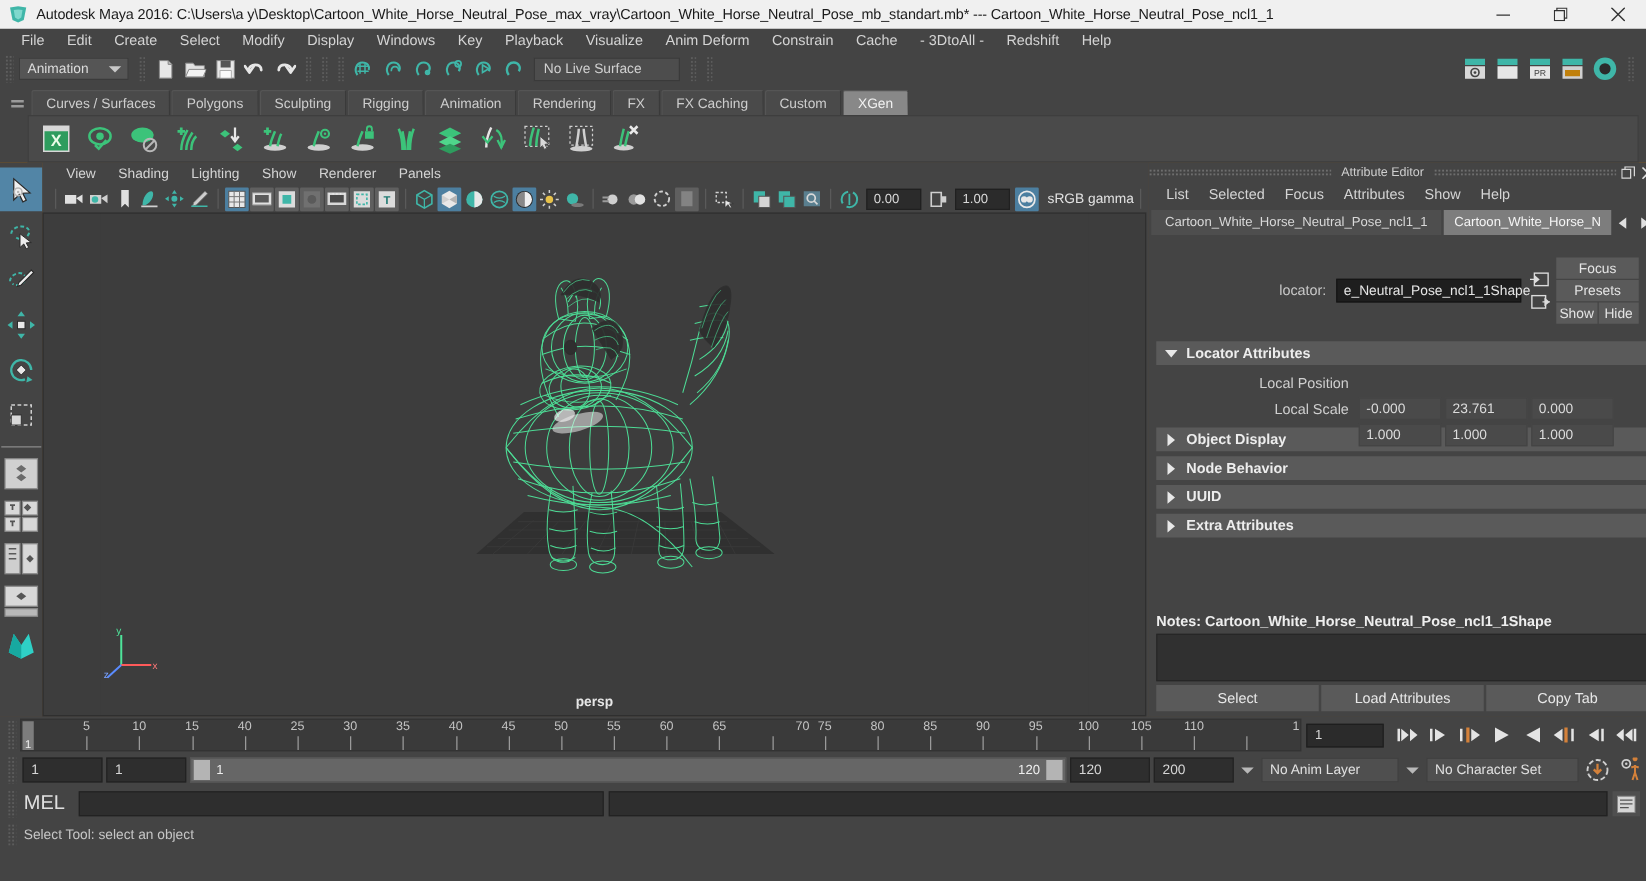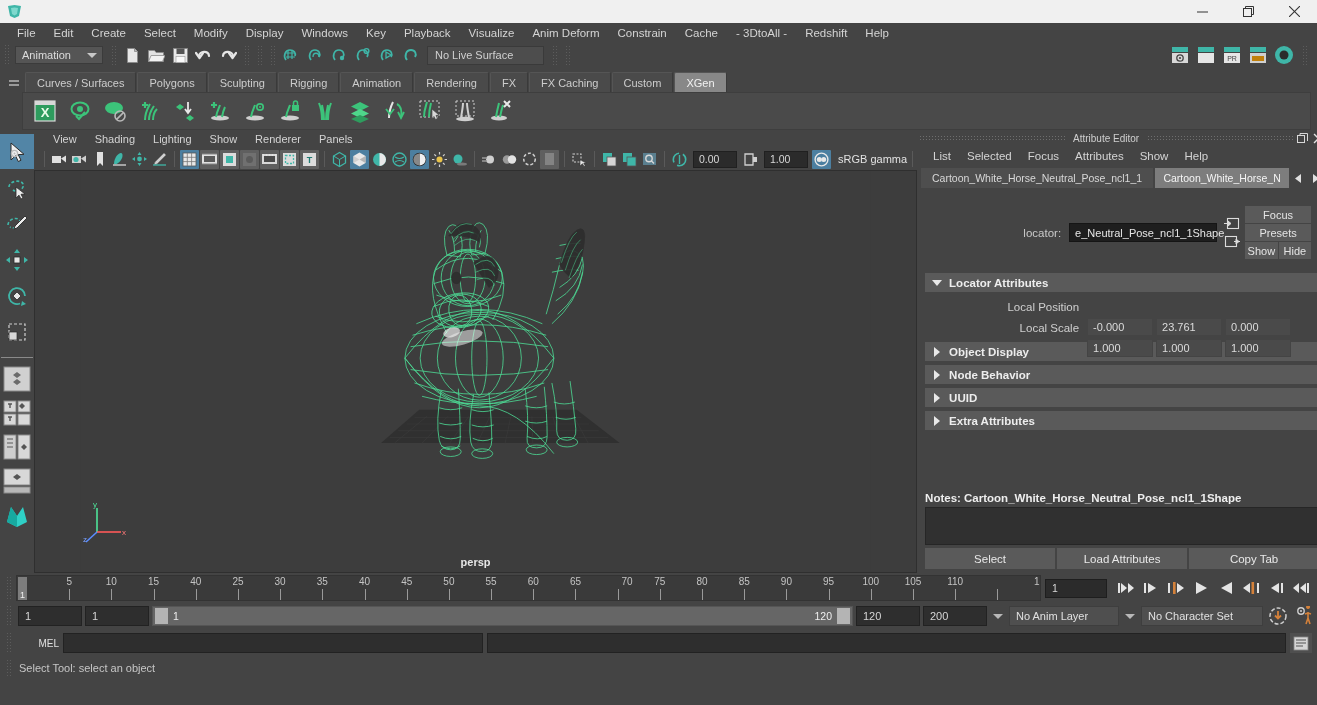--- a/index.html
+++ b/index.html
@@ -232,21 +232,21 @@
   .r-lbl-r { font-size: 10.5px; color: #eee; margin-left: auto; margin-right: 5px;}
   .r-arrow { width: 16px; display:flex; align-items:center; justify-content:center; flex:0 0 auto;}
   .r-arrow i { width:0;height:0;border-left:5px solid transparent;border-right:5px solid transparent;border-top:5px solid #b8b8b8;}
   .r-pick { width: 110px; height:20px; background:#4f4f4f; border:1px solid #3e3e3e; color:#e0e0e0;
     font-size: 11px; display:flex; align-items:center; padding-left:6px; flex:0 0 auto;}
   .r-pick2 { width: 122px; }
   .r-ico { width: 24px; height: 22px; display:flex;align-items:center;justify-content:center;flex:0 0 auto;}
 
   
   .mel-row { height: 28px; background: #444444; display:flex; align-items:center; padding-left: 6px; gap: 4px;}
-  .mel-lbl { width: 40px; text-align:right; font-size: 10px; color: #e0e0e0;}
+  .mel-lbl { width: 40px; text-align:left; font-size: 16px; color: #e0e0e0;}
   .mel-in { width: 420px; height: 20px; background: #2e2e2e; border:1px solid #222; flex:0 0 auto;}
   .mel-out { flex: 1; height: 20px; background: #2e2e2e; border:1px solid #222; }
   .mel-btn { width: 22px; height: 20px; background:#4f4f4f; display:flex;align-items:center;justify-content:center; margin-right:5px;}
 
   
   .help-row { height: 22px; background: #444444; display:flex; align-items:center; padding-left: 6px;}
   .help-grip { width:7px; height:18px; background-image: radial-gradient(#5c5c5c 34%, transparent 36%); background-size:3px 3px; margin-right:6px;}
   .help-txt { font-size: 11px; color: #c6c6c6; }
 </style>
 </head>
@@ -254,20 +254,21 @@
 
 <div class="app">
 
   <div class="titlebar">
     <div class="title-logo">
       <svg width="15" height="15" viewBox="0 0 15 15">
         <path d="M1 2 L7.5 1 L14 2 L12 12 L7.5 14 L3 12 Z" fill="#3fb6a8"></path>
         <path d="M4 4 L7.5 3.5 L11 4 L10 10 L7.5 11.5 L5 10 Z" fill="#7fd8cd"></path>
       </svg>
     </div>
+    <div class="title-text">Autodesk Maya 2016: C:\Users\a y\Desktop\Cartoon_White_Horse_Neutral_Pose_max_vray\Cartoon_White_Horse_Neutral_Pose_mb_standart.mb*  ---  Cartoon_White_Horse_Neutral_Pose_ncl1_1</div>
     <div class="win-ctrls">
       <div class="win-btn">
         <svg width="11" height="11" viewBox="0 0 11 11">
             <line x1="0" y1="6" x2="11" y2="6" stroke="#333" stroke-width="1"></line>
           </svg>
       </div>
       <div class="win-btn">
         <svg width="11" height="11" viewBox="0 0 11 11">
           <rect x="0.5" y="2.5" width="8" height="8" fill="none" stroke="#333" stroke-width="1"></rect>
           <path d="M2.5 2.5 V0.5 H10.5 V8.5 H8.5" fill="none" stroke="#333" stroke-width="1"></path>
@@ -1132,21 +1133,21 @@
         <div class="tl-num" style="left: 389.711px;">45</div>
         <div class="tl-tick" style="left: 431.901px;"></div>
         <div class="tl-num" style="left: 431.901px;">50</div>
         <div class="tl-tick" style="left: 474.091px;"></div>
         <div class="tl-num" style="left: 474.091px;">55</div>
         <div class="tl-tick" style="left: 516.281px;"></div>
         <div class="tl-num" style="left: 516.281px;">60</div>
         <div class="tl-tick" style="left: 558.471px;"></div>
         <div class="tl-num" style="left: 558.471px;">65</div>
         <div class="tl-tick" style="left: 600.661px;"></div>
-        <div class="tl-num" style="left: 610px;">70</div>
+        <div class="tl-num" style="left: 625px;">70</div>
         <div class="tl-tick" style="left: 642.851px;"></div>
         <div class="tl-num" style="left: 642.851px;">75</div>
         <div class="tl-tick" style="left: 685.041px;"></div>
         <div class="tl-num" style="left: 685.041px;">80</div>
         <div class="tl-tick" style="left: 727.231px;"></div>
         <div class="tl-num" style="left: 727.231px;">85</div>
         <div class="tl-tick" style="left: 769.421px;"></div>
         <div class="tl-num" style="left: 769.421px;">90</div>
         <div class="tl-tick" style="left: 811.612px;"></div>
         <div class="tl-num" style="left: 811.612px;">95</div>

